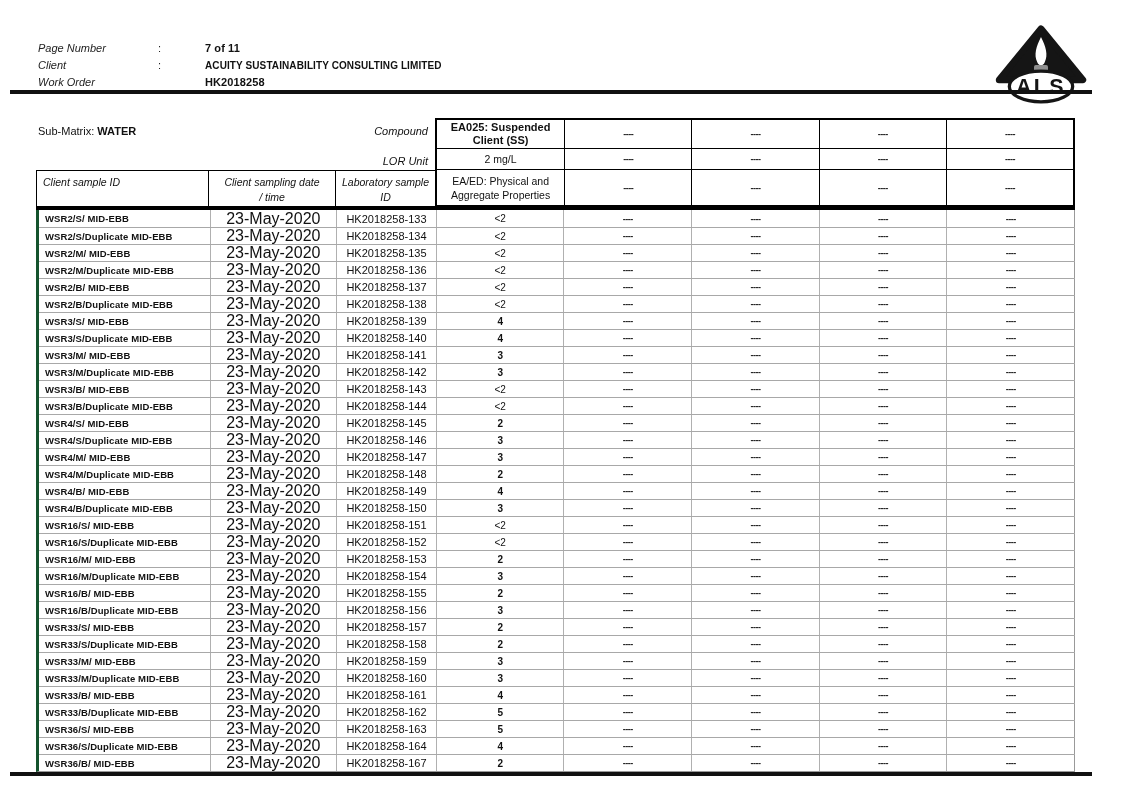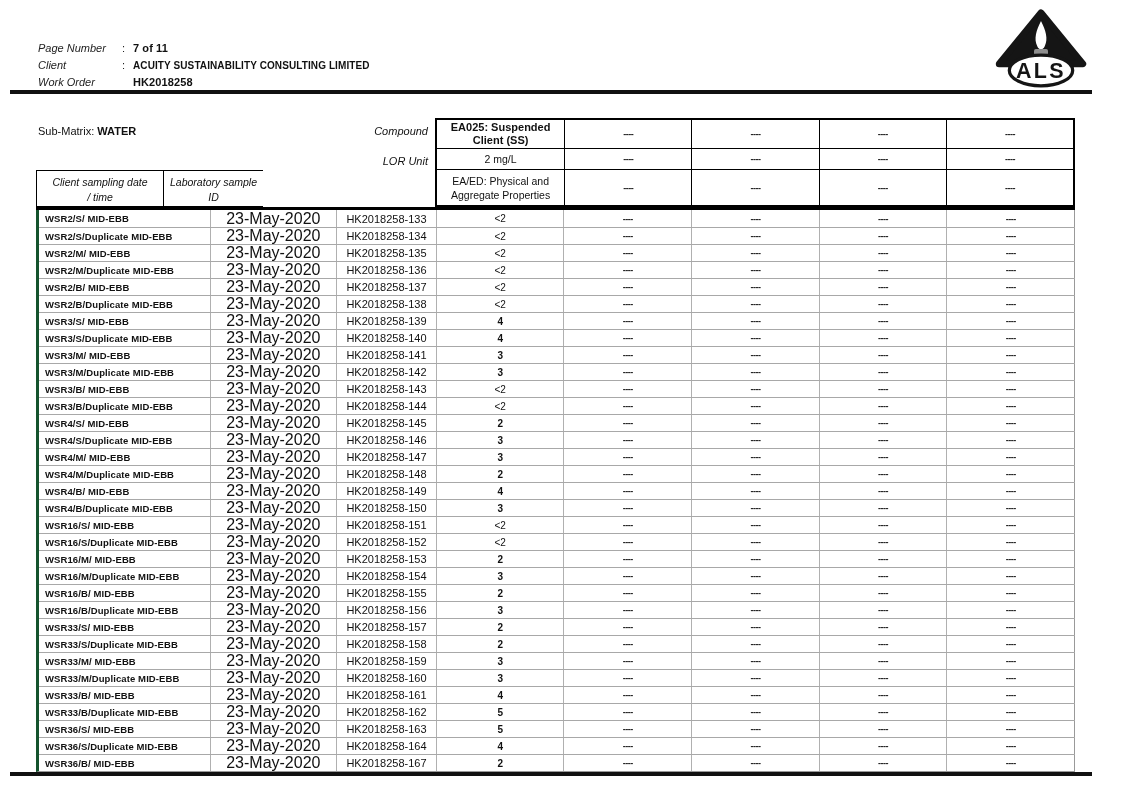--- a/index.html
+++ b/index.html
@@ -3,26 +3,26 @@
 <meta charset="utf-8">
 <style>
   * { margin:0; padding:0; box-sizing:border-box; }
   html,body { background:#e8e8e8; }
   .sheet {
     position:relative; width:1122px; height:794px; background:#fff;
     font-family:"Liberation Sans", sans-serif; color:#111; overflow:hidden;
   }
   
   .page-header { position:absolute; left:38px; top:40px; }
-  .ph-row { display:flex; line-height:17px; }
+  .ph-row { display:flex; line-height:17px;gap:36px; }
   .ph-label { width:84px; font-style:italic; font-size:11px; color:#222; }
   .ph-colon { width:11px; font-size:11px; color:#222; }
   .ph-value { font-weight:bold; font-size:11px; letter-spacing:0.1px; }
   .ph-value.small { font-size:10px; }
-  .logo { position:absolute; right:34px; top:8px; }
+  .logo { position:absolute; right:34px; top:24px; }
   .rule-thick { position:absolute; left:10px; width:1082px; height:4px; background:#111; }
   .rule-top { top:90px; }
   .rule-bottom { top:772px; }
 
   
   .tbl { position:absolute; left:36px; top:118px; width:1039px; }
   .hdr { position:relative; height:89px; }
   .submatrix { position:absolute; left:2px; top:7px; font-size:11px; }
   .submatrix b { font-weight:bold; }
   .compound-label { position:absolute; left:0; top:7px; width:392px; text-align:right; font-style:italic; font-size:11px; }
@@ -98,20 +98,21 @@
   <div class="tbl">
     <div class="hdr">
       <div class="submatrix">
         <span>Sub-Matrix:</span>
         <b>WATER</b>
       </div>
       <div class="compound-label">Compound</div>
       <div class="lorunit-label">LOR Unit</div>
 
       <div class="left-cols">
+        <div class="lc1">Client sample ID</div>
         <div class="lc2 two-line">
           <span>Client sampling date</span>
           <span>/ time</span>
         </div>
         <div class="lc3 two-line">
           <span>Laboratory sample</span>
           <span>ID</span>
         </div>
       </div>
 

